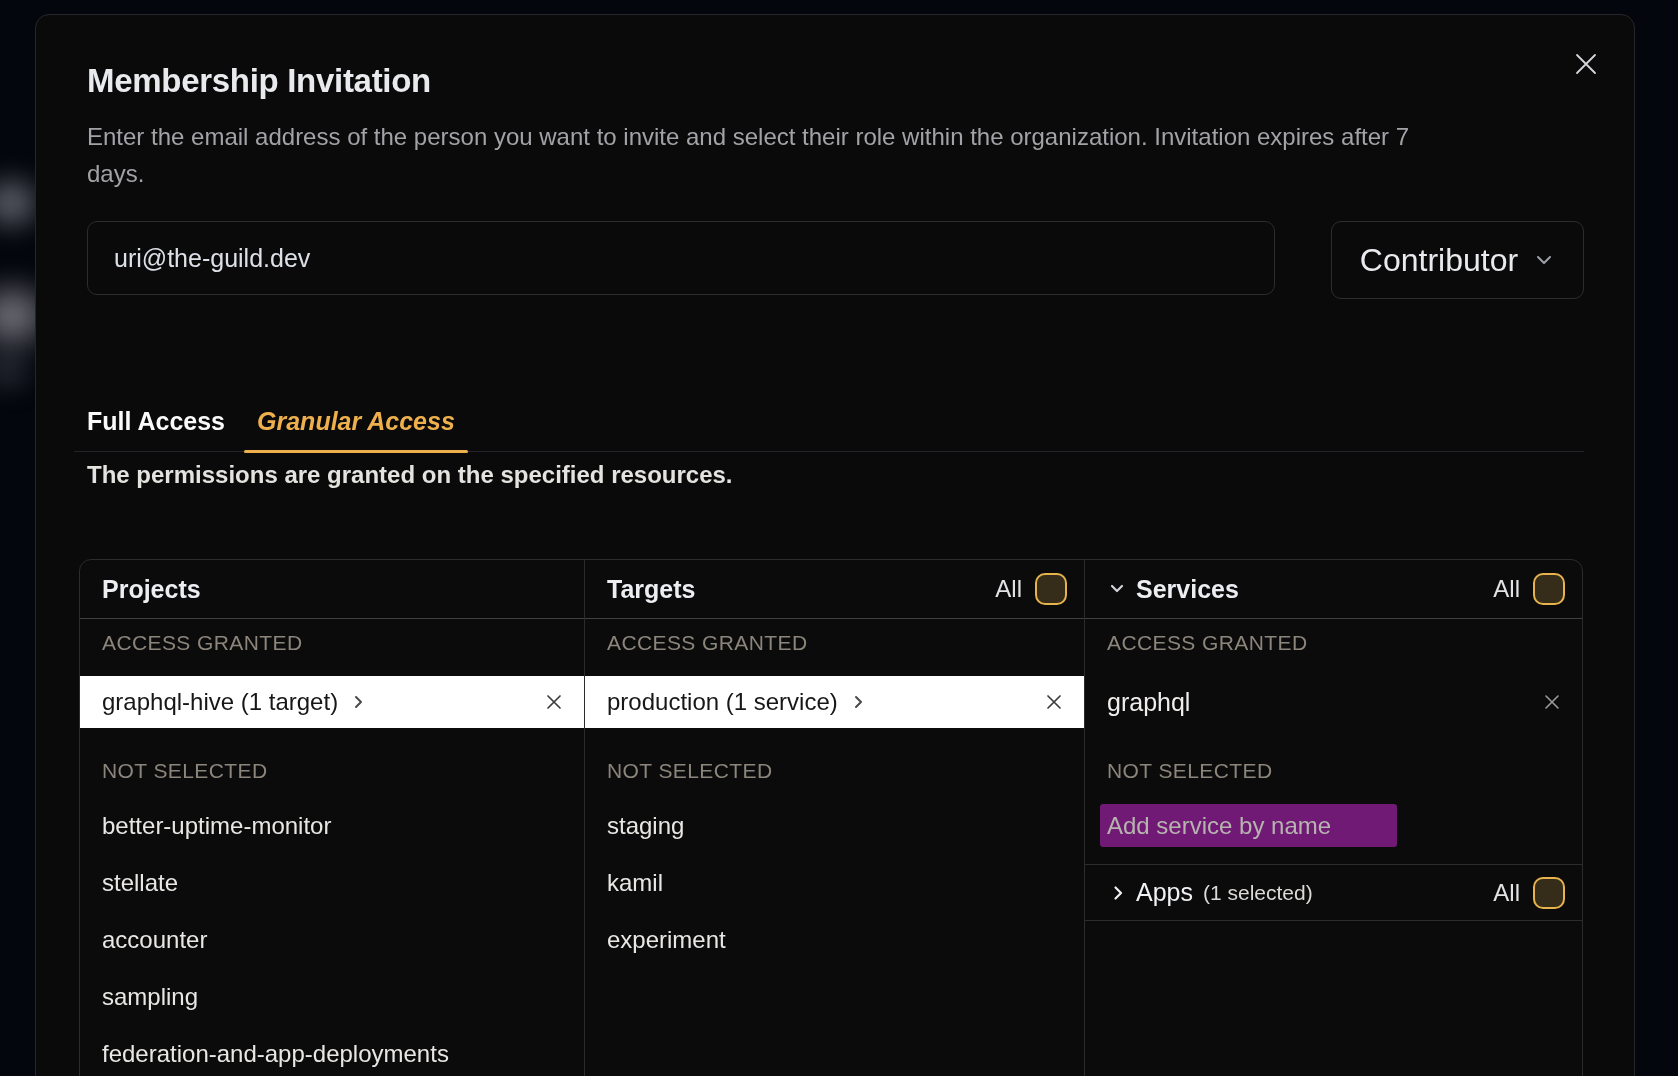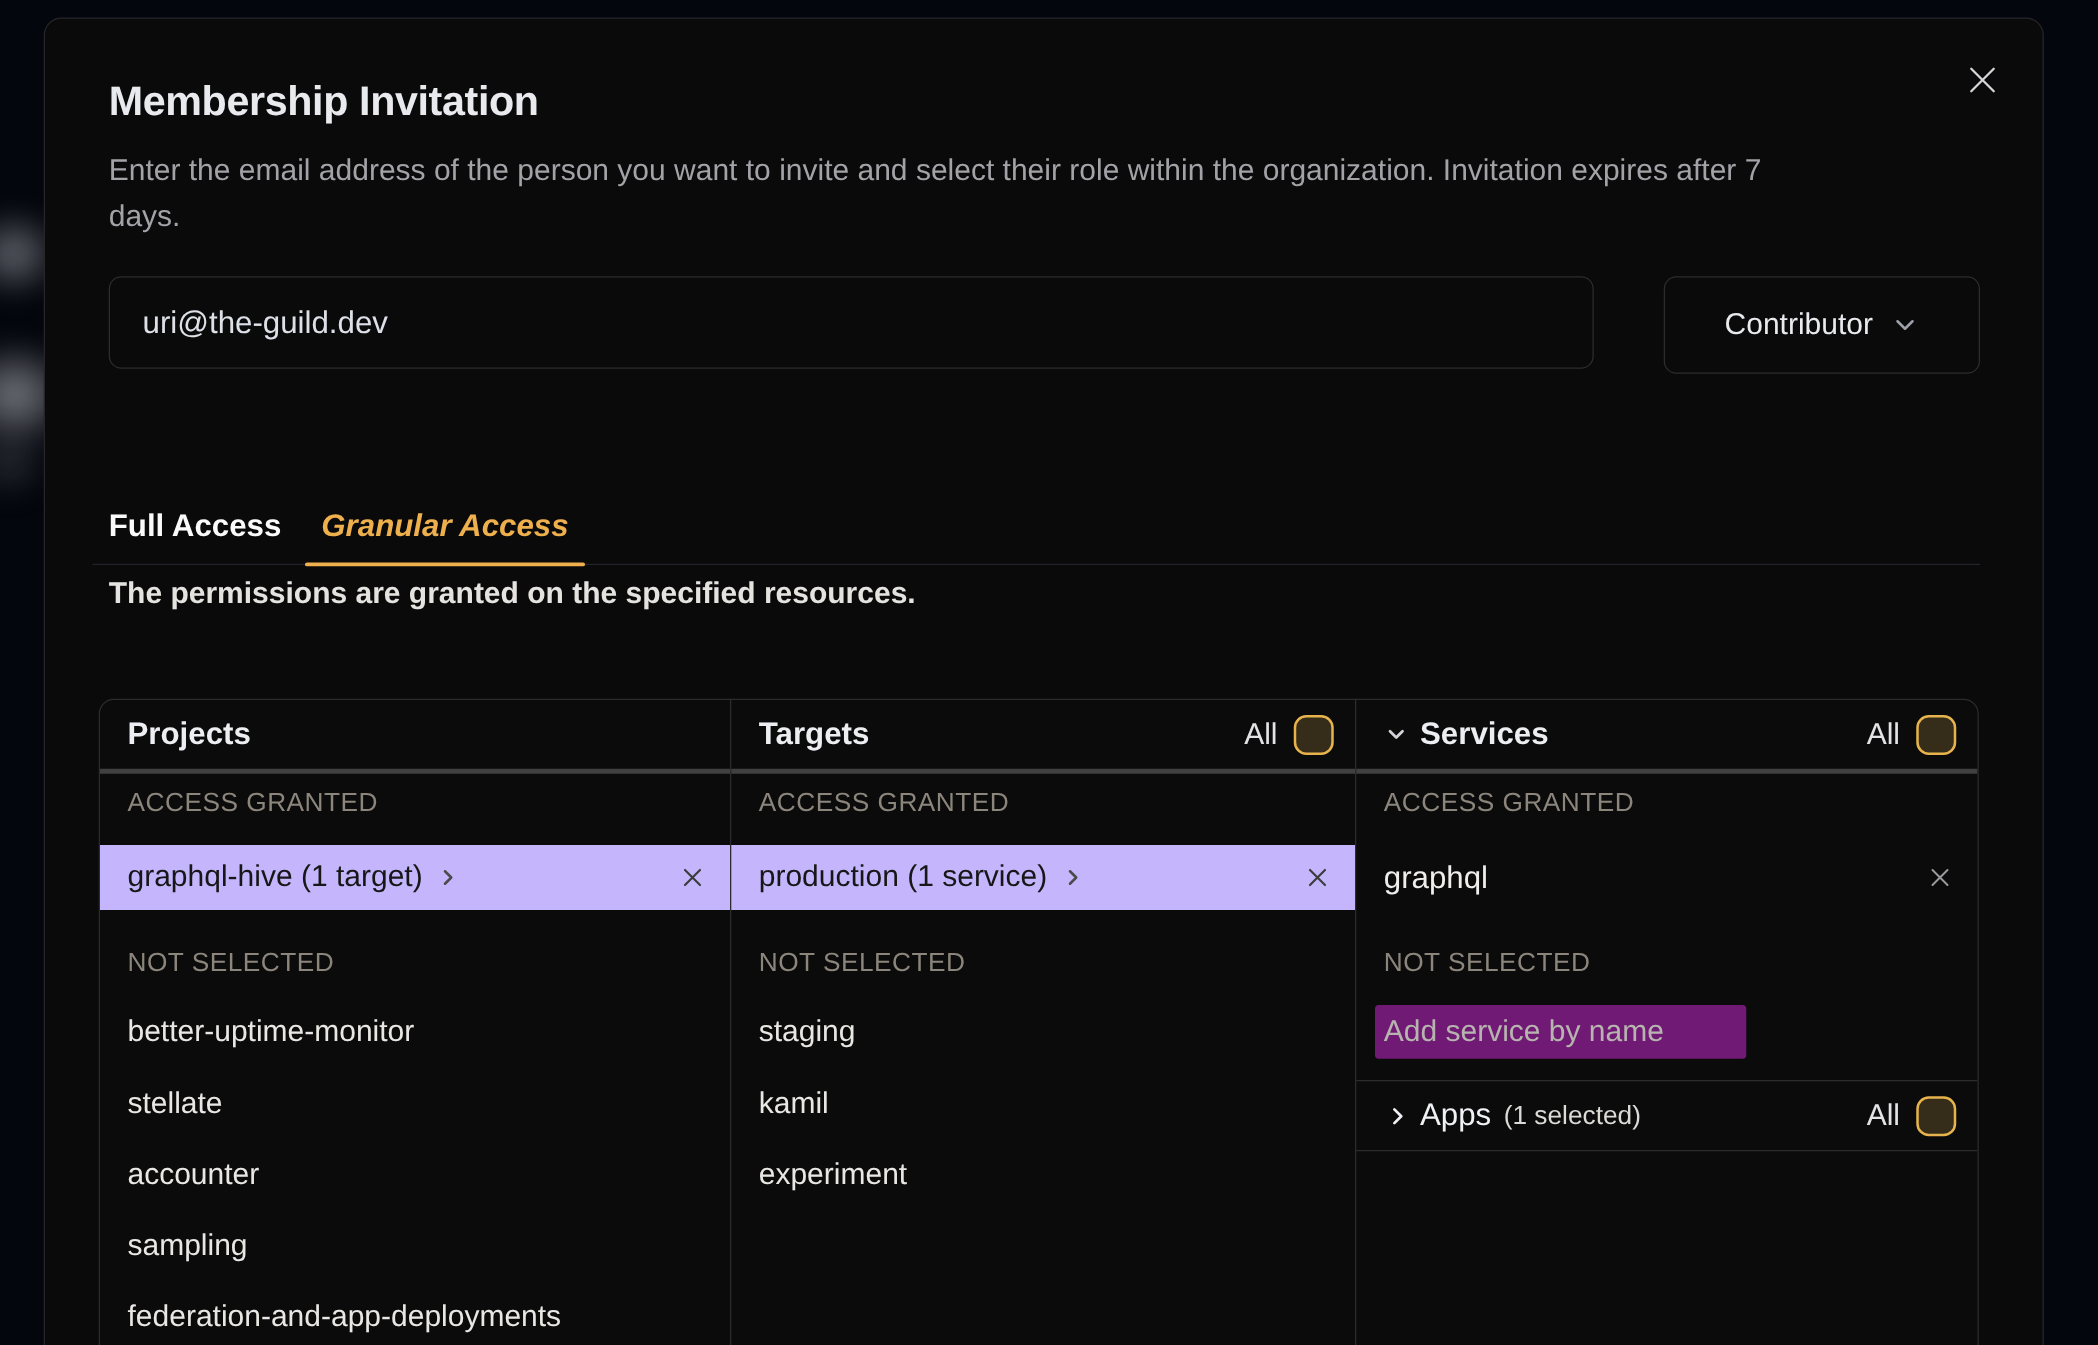--- a/index.html
+++ b/index.html
@@ -23,52 +23,52 @@
   .desc { position:absolute; left:51px; top:103px; width:1460px; font-size:24px;
           line-height:37px; color:#a2a2a7; }
 
   .email-input { position:absolute; left:51px; top:206px; width:1188px; height:74px;
                  background:transparent; border:1px solid #2c2c31; border-radius:10px;
                  color:#dde0e6; font-size:25px; padding:0 26px; font-family:"Liberation Sans", sans-serif; outline:none; }
 
   .role-btn { position:absolute; left:1295px; top:206px; width:253px; height:78px;
               background:transparent; border:1px solid #2c2c31; border-radius:10px;
               display:flex; align-items:center; justify-content:center; gap:15px;
-              color:#e9eaee; font-size:24px; cursor:pointer; font-family:"Liberation Sans", sans-serif; }
+              color:#e9eaee; font-size:32px; cursor:pointer; font-family:"Liberation Sans", sans-serif; }
 
   .tabs { position:absolute; left:38px; top:392px; width:1510px;
           border-bottom:1px solid #232329; display:flex; align-items:flex-end; }
   .tab { position:relative; padding:0 13px 15px 13px; font-size:25px; font-weight:bold;
          color:#fafafa; cursor:pointer; }
   .tab.tab2 { margin-left:6px;font-style:italic; }
   .tab.active { color:#eeb04d; }
   .tab.active::after { content:""; position:absolute; left:0; right:0; bottom:-2px; height:3px;
                        background:#eeb04d; border-radius:2px; }
 
   .note { position:absolute; left:51px; top:446px; font-size:24px; color:#e5e3e0;font-weight:bold; }
 
   .grid { position:absolute; left:43px; top:544px; width:1504px; height:545px;
           border:1px solid #2c2c2f; border-radius:12px 12px 0 0; overflow:hidden;
           display:flex; background:#0b0b0c; }
   .col { width:505px; border-right:1px solid #2c2c2f; display:flex; flex-direction:column; }
   .col.c2 { width:500px; }
   .col.c3 { width:auto; flex:1; border-right:none; }
-  .colhead { height:59px; flex:0 0 59px; border-bottom:4px solid #404040; display:flex;
+  .colhead { height:59px; flex:0 0 59px; border-bottom:1px solid #404040; display:flex;
              align-items:center; padding:0 17px 0 22px; }
   .colhead .ht { font-size:25px; font-weight:bold; color:#eceef1; }
   .colbody { position:relative; flex:1; }
 
   .all-wrap { margin-left:auto; display:flex; align-items:center; gap:13px; }
   .all-label { font-size:24px; color:#e3e3e6; }
   .allbox { width:32px; height:32px; border:2px solid #e7b34c; border-radius:10px;
             background:#352c1a; cursor:pointer; }
 
   .slabel { position:absolute; left:22px; height:40px; display:flex; align-items:center;
             font-size:21px; color:#8b857b; letter-spacing:.4px; }
-  .selrow { position:absolute; left:0; right:0; height:52px; background:#c4b5fd;
+  .selrow { position:absolute; left:0; right:0; height:52px; background:#ffffff;
             display:flex; align-items:center; padding:0 20px 0 22px; cursor:pointer; }
   .selname { font-size:24px; color:#171717; }
   .selrow .chev { margin-left:12px; display:flex; }
   .xbtn { margin-left:auto; background:none; border:none; cursor:pointer; display:flex;
           align-items:center; padding:0; }
   .grantrow { position:absolute; left:0; right:0; height:52px; display:flex; align-items:center;
               padding:0 20px 0 22px; cursor:pointer; }
   .grantname { font-size:25px; color:#f0eeec; }
   .item { position:absolute; left:0; right:0; height:42px; display:flex; align-items:center;
           padding-left:22px; font-size:24px; color:#e9e7e4; cursor:pointer; }

